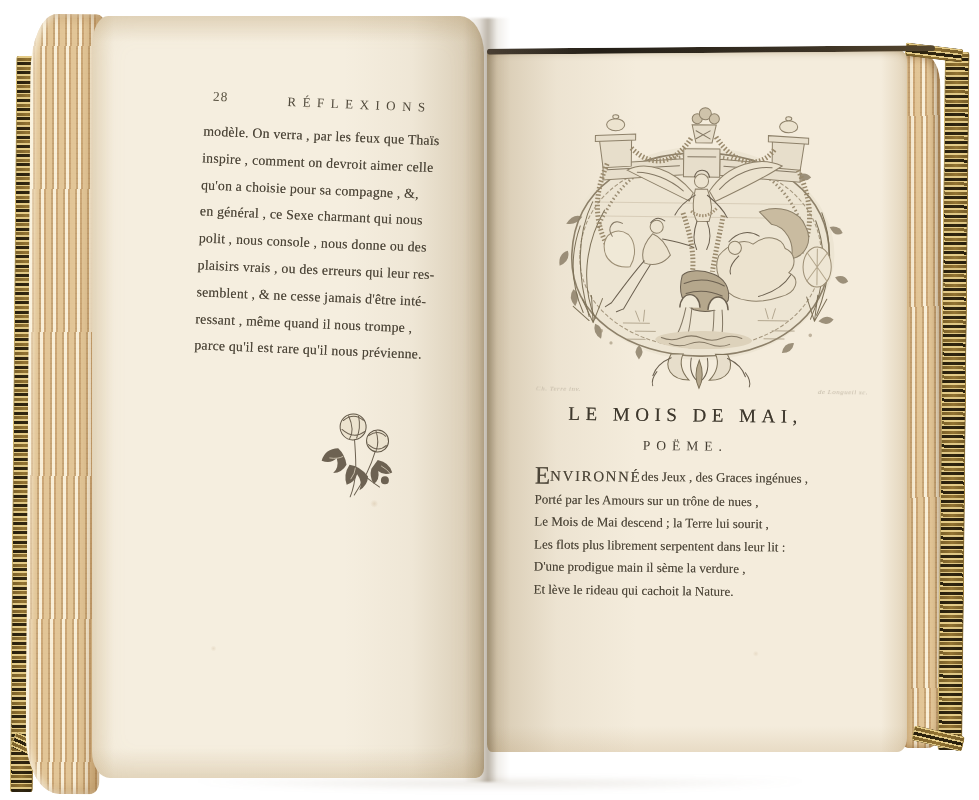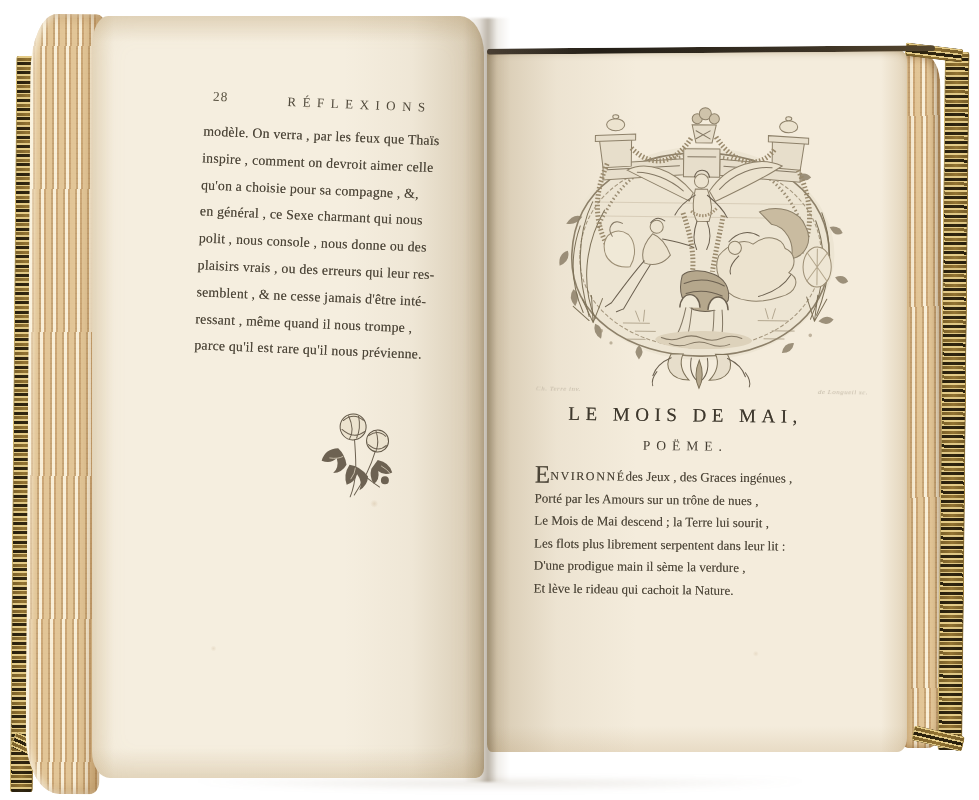--- a/index.html
+++ b/index.html
@@ -97,21 +97,21 @@
   
   .right-content{left:500px;top:58px;width:412px;height:640px;transform:rotate(.7deg);transform-origin:0 0;z-index:4;color:#433d32;}
   .engraving{left:34px;top:46px;width:342px;height:282px;}
   .sigrow{left:40px;top:326px;width:332px;display:flex;justify-content:space-between;position:absolute;}
   .sig{position:static;font-style:italic;font-size:7px;color:#c3b9a7;filter:blur(.4px);letter-spacing:.5px;}
   .poemtitle{left:18px;top:344px;width:344px;text-align:center;font-size:19px;letter-spacing:5.5px;color:#3e382d;text-shadow:0 0 .5px rgba(50,44,32,.6);}
   .poemsub{left:18px;top:378px;width:344px;text-align:center;font-size:13.5px;letter-spacing:6px;color:#45href3e33;color:#453e33;}
   .verse{left:40px;top:406px;font-size:13px;line-height:22.6px;color:#4b4437;text-shadow:0 0 .4px rgba(60,52,38,.5);}
   .verse div{position:static;white-space:nowrap;}
   .vinit{position:static;font-size:25px;line-height:10px;vertical-align:-3px;letter-spacing:0;}
-  .vsc{position:static;font-size:12px;letter-spacing:1.6px;}
+  .vsc{position:static;font-size:15px;letter-spacing:1.6px;}
 
   svg{overflow:visible;}
   .sk{stroke:#837763;fill:none;stroke-width:1;stroke-linecap:round;}
   .skd{stroke:#6b6050;fill:none;stroke-width:1;stroke-linecap:round;}
   .fl{fill:#ece3cf;stroke:#8d8069;stroke-width:1;}
 </style>
 </head>
 <body>
 
 <div class="stage">

